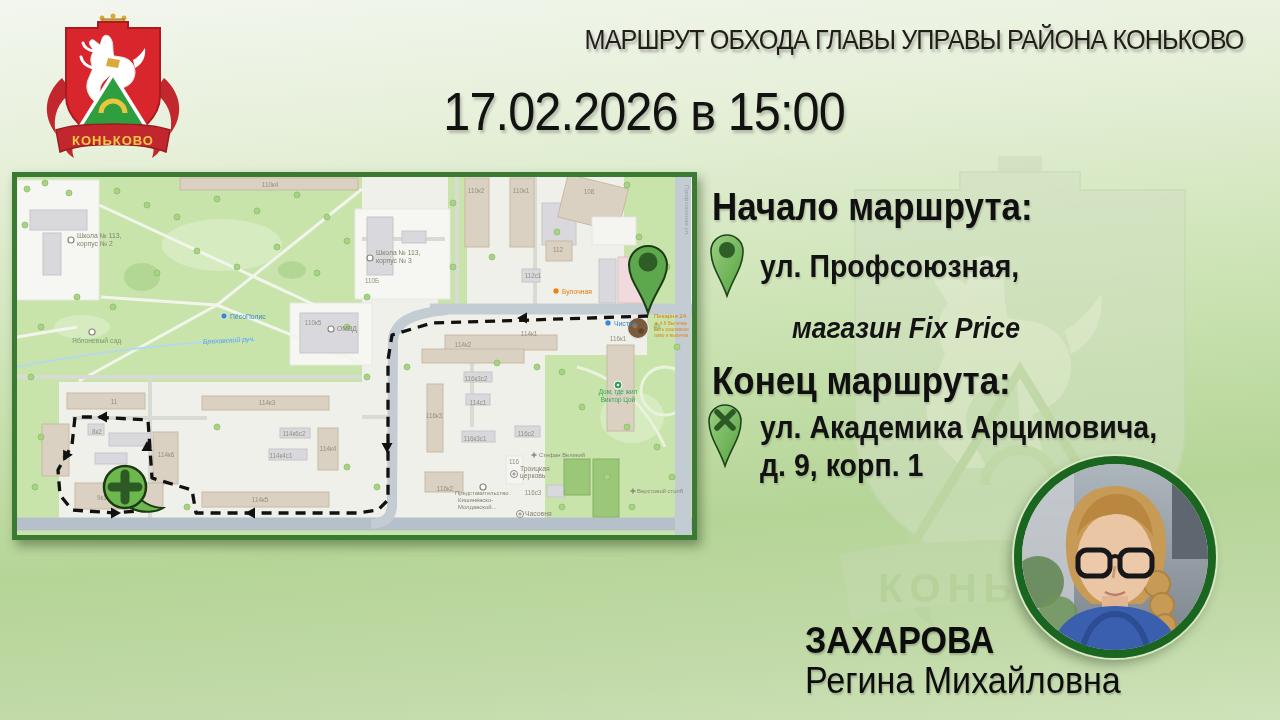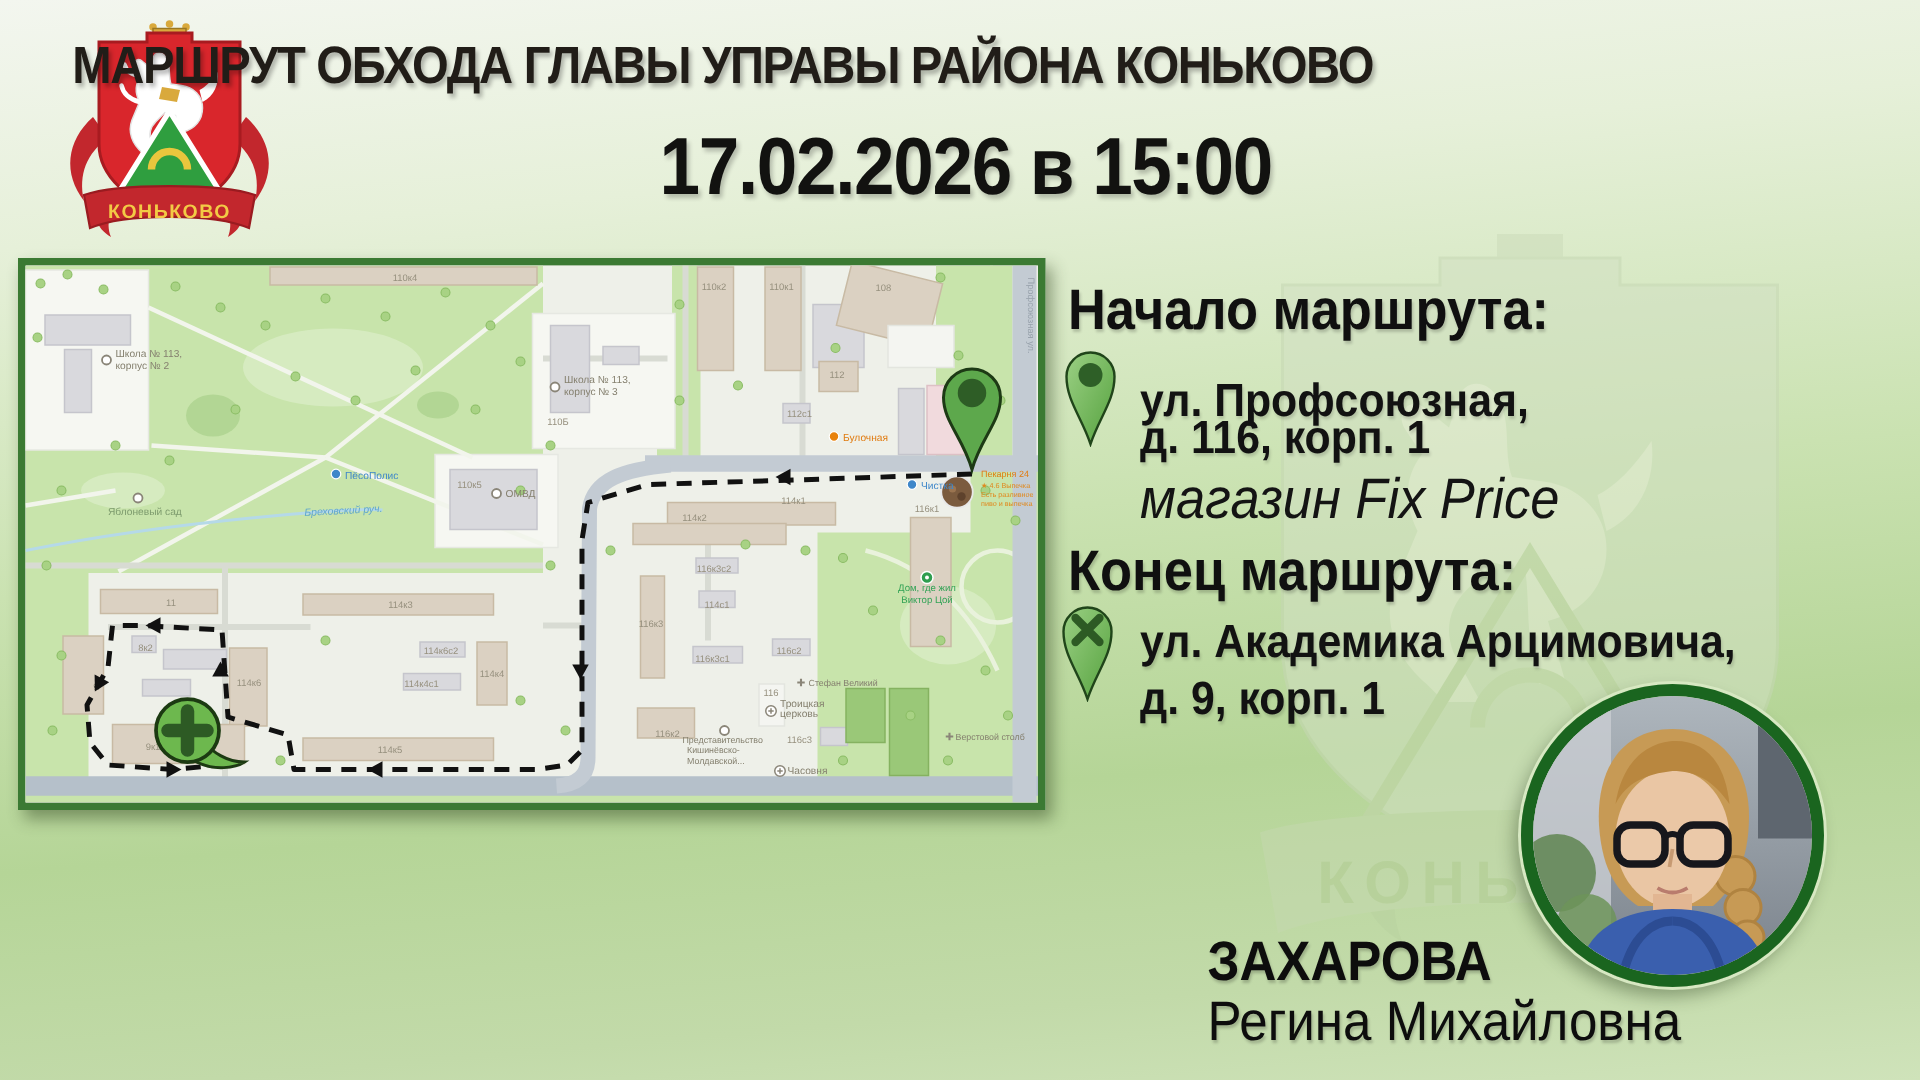--- a/index.html
+++ b/index.html
@@ -1,41 +1,41 @@
 <!DOCTYPE html>
 <html><head>
 <meta charset="utf-8">
 <style>
   html,body{margin:0;padding:0;}
   .page{position:relative;width:1280px;height:720px;overflow:hidden;
         font-family:"Liberation Sans",sans-serif;
         background:linear-gradient(175deg,#f3f6ef 0%,#e6f0d9 20%,#cae2b1 48%,#b5d597 70%,#c2daa9 88%,#cfe3ba 100%);}
   .watermark{position:absolute;left:760px;top:130px;width:520px;height:560px;z-index:1;opacity:.55;pointer-events:none;}
   .logo{position:absolute;left:38px;top:10px;width:150px;height:150px;z-index:4;}
-  .title{position:absolute;left:0;right:0;top:24px;text-align:left;z-index:4;
-         font-size:35px;font-weight:700;color:#211d18;letter-spacing:-1px;
+  .title{position:absolute;left:0;right:0;top:24px;text-align:right;z-index:4;
+         font-size:28px;font-weight:400;color:#211d18;letter-spacing:-1px;
          text-shadow:2px 3px 3px rgba(0,0,0,.28);}
   .datetime{position:absolute;left:8px;right:0;top:80px;text-align:center;z-index:4;
-         font-size:54px;font-weight:700;color:#121210;letter-spacing:-1px;
+         font-size:54px;font-weight:400;color:#121210;letter-spacing:-1px;
          text-shadow:2px 3px 3px rgba(0,0,0,.22);}
   .narrowC{display:inline-block;transform:scaleX(.9);transform-origin:50% 50%;white-space:nowrap;}
   .narrow{display:inline-block;transform:scaleX(.92);transform-origin:0 50%;white-space:nowrap;}
   .map-frame{position:absolute;left:12px;top:172px;width:685px;height:368px;box-sizing:border-box;
          border:5px solid #3b7a33;background:#eef0e9;z-index:3;
          box-shadow:4px 6px 10px rgba(40,60,25,.45);}
   .map-frame svg{display:block;width:675px;height:358px;}
   .sec-heading{position:absolute;z-index:4;font-size:38px;font-weight:700;color:#101010;
          text-shadow:1px 2px 2px rgba(0,0,0,.18);}
   .h-start{left:712px;top:186px;}
   .h-end{left:712px;top:360px;}
   .addr{position:absolute;left:760px;z-index:4;font-size:31px;font-weight:700;color:#121212;
         text-shadow:1px 2px 2px rgba(0,0,0,.15);}
   .a1{top:236px;margin-top:13px;} .a2{top:274px;} .a3{top:410px;} .a4{top:448px;}
-  .note{position:absolute;left:760px;top:312px;z-index:4;font-size:38px;font-style:italic;
-        font-weight:400;color:#141414;}
+  .note{position:absolute;left:792px;top:312px;z-index:4;font-size:29px;font-style:italic;
+        font-weight:700;color:#141414;}
   .pin{position:absolute;width:38px;height:68px;z-index:4;}
   .pin-start{left:708px;top:230px;}
   .pin-end{left:706px;top:400px;}
   .photo{position:absolute;left:1014px;top:456px;width:186px;height:186px;border-radius:50%;
          border:8px solid #1a651f;overflow:hidden;z-index:5;
          box-shadow:0 0 0 2px #d7e8c2, -4px 6px 12px rgba(30,50,20,.4);}
   .photo svg{display:block;width:186px;height:186px;}
   .surname{position:absolute;left:805px;top:620px;z-index:6;font-size:37px;font-weight:700;color:#0d0d0d;
         text-shadow:1px 2px 2px rgba(0,0,0,.2);text-align:right;}
   .fullname{position:absolute;left:805px;top:660px;z-index:6;font-size:37px;font-weight:400;color:#0d0d0d;
@@ -317,21 +317,20 @@
     <defs>
       <linearGradient id="pg" x1="0" y1="0" x2="1" y2="1">
         <stop offset="0" stop-color="#9bd084"></stop>
           <stop offset="1" stop-color="#55a23e"></stop>
       </linearGradient>
     </defs>
     <path d="M19,66 C13,48 3,37 3,21 A16,16 0 0 1 35,21 C35,37 25,48 19,66 Z" fill="url(#pg)" stroke="#20451a" stroke-width="1.6"></path>
     <circle cx="19" cy="20" r="8" fill="#2e5f27"></circle>
   </svg>
   <div class="addr a1"><span class="narrow">ул. Профсоюзная,</span></div>
-  <div class="addr a2"><span class="narrow">д. 116, корп. 1</span></div>
   <div class="note"><span class="narrow">магазин Fix Price</span></div>
 
   <div class="sec-heading h-end"><span class="narrow">Конец маршрута:</span></div>
   <svg class="pin pin-end" viewBox="0 0 38 68">
     <path d="M19,66 C13,48 3,37 3,21 A16,16 0 0 1 35,21 C35,37 25,48 19,66 Z" fill="url(#pg)" stroke="#20451a" stroke-width="1.6"></path>
     <path d="M11,12 L27,28 M27,12 L11,28" stroke="#2d5a24" stroke-width="5.5" stroke-linecap="round"></path>
   </svg>
   <div class="addr a3"><span class="narrow">ул. Академика Арцимовича,</span></div>
   <div class="addr a4"><span class="narrow">д. 9, корп. 1</span></div>
 

